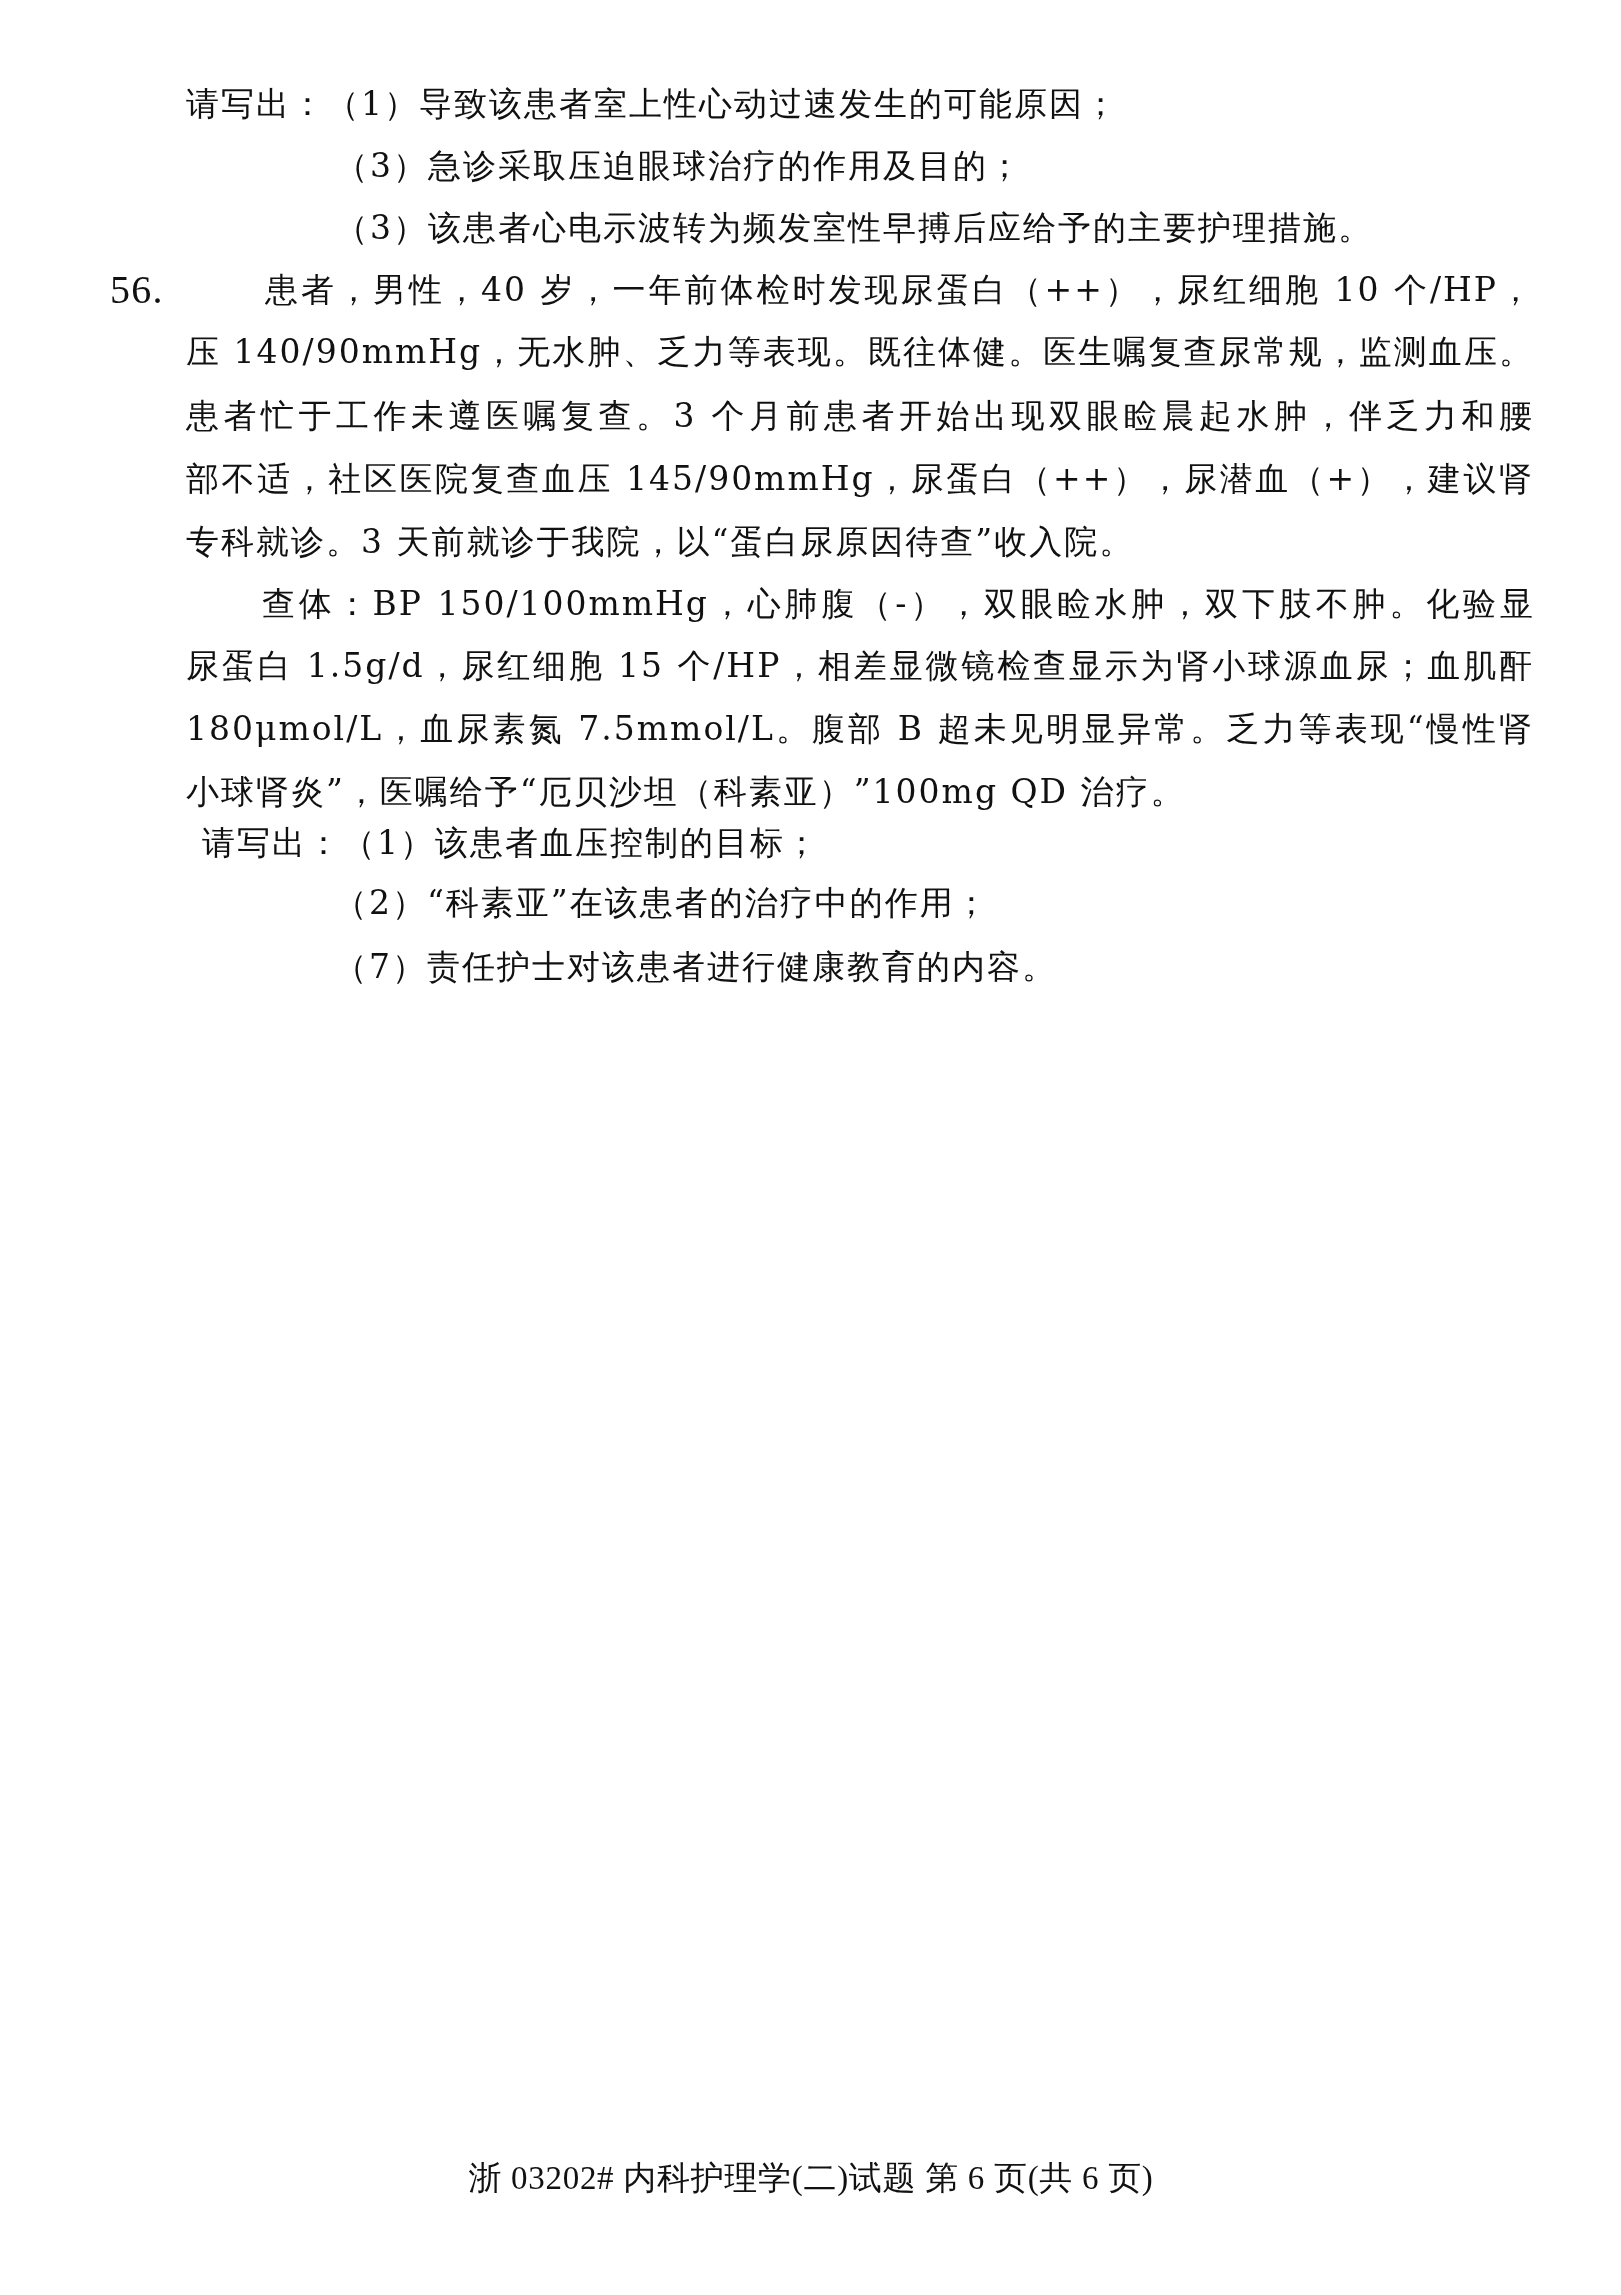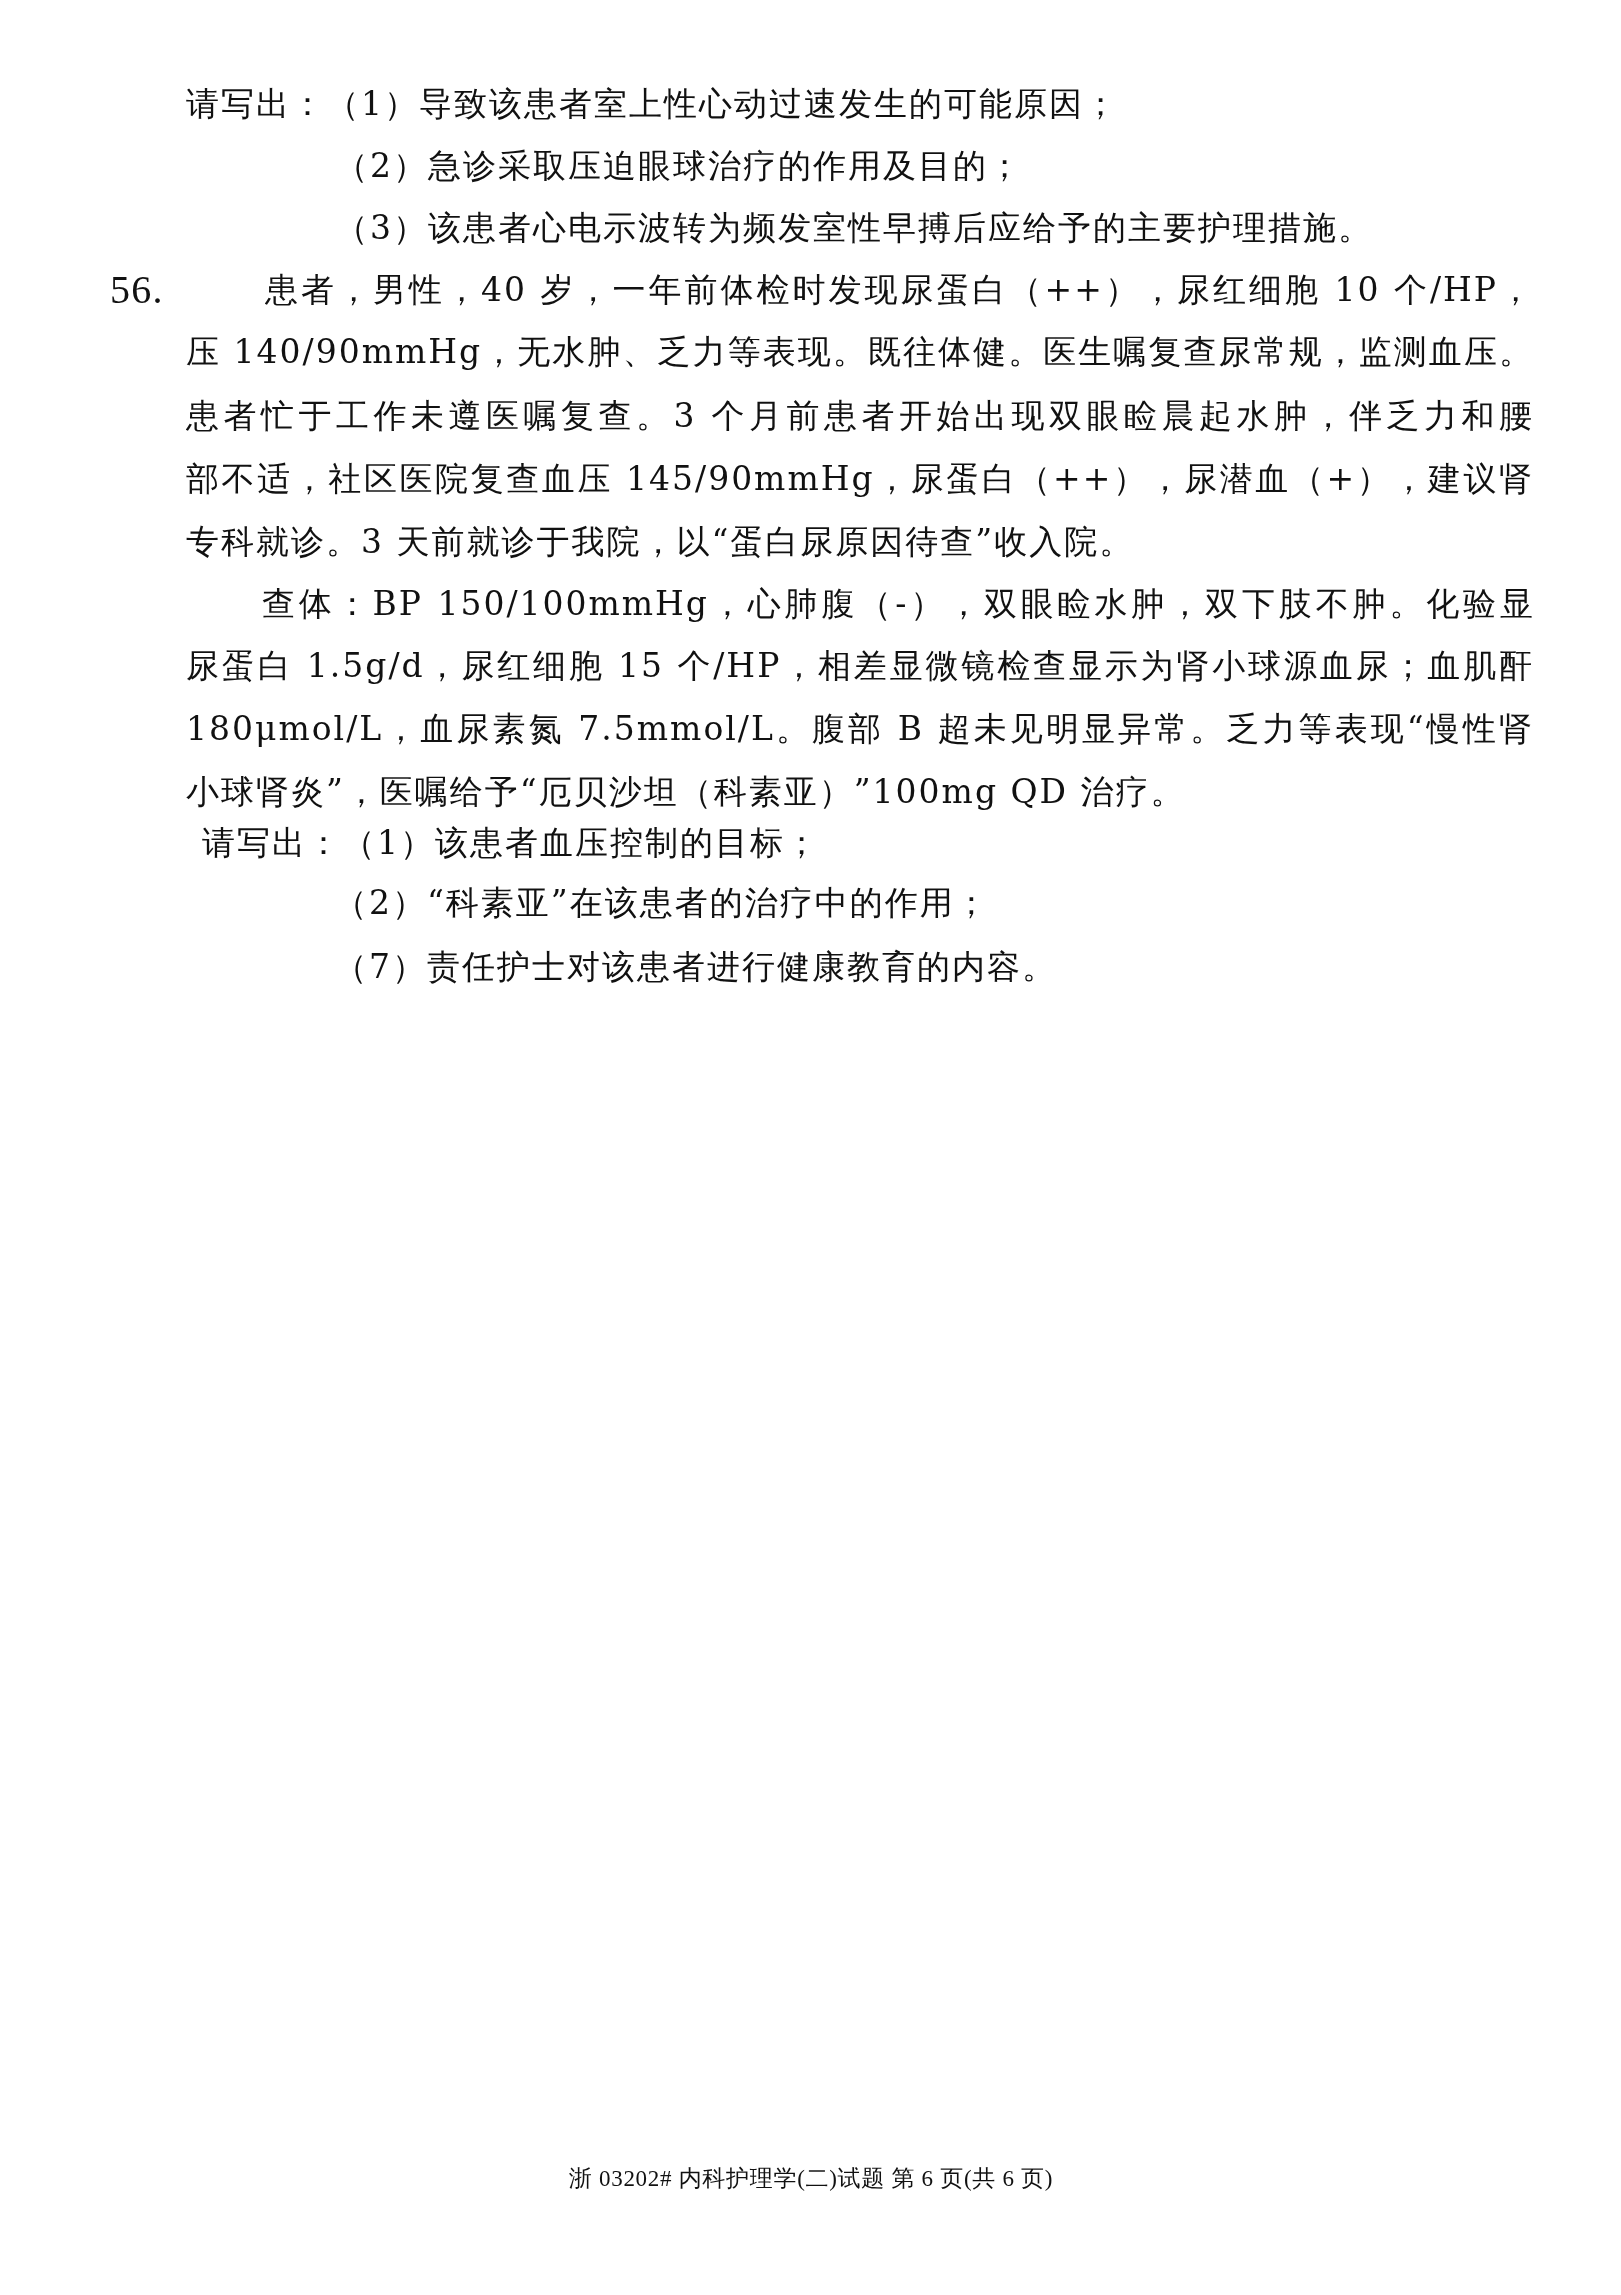--- a/index.html
+++ b/index.html
@@ -42,36 +42,36 @@
       height: 39px;
       font-family: "Liberation Serif", serif;
       letter-spacing: 1.3px;
     }
     .footer {
       position: absolute;
       left: 0;
       width: 1622px;
       top: 2159px;
       text-align: center;
-      font-size: 23px;
+      font-size: 33px;
       line-height: 39px;
       font-family: "Liberation Serif", serif;
       letter-spacing: 0.7px;
     }
   </style>
 </head>
 <body>
 
 <div class="page">
 
   <div class="line" style="left:186px; top:84px;">
     <span>请写出：</span><span>（1）导致该患者室上性心动过速发生的可能原因；</span>
   </div>
   <div class="line" style="left:335px; top:146px;">
-    <span>（2）急诊采取压迫眼球治疗的作用及目的；</span>
+    <span>（3）急诊采取压迫眼球治疗的作用及目的；</span>
   </div>
   <div class="line" style="left:335px; top:208px;">
     <span>（3）该患者心电示波转为频发室性早搏后应给予的主要护理措施。</span>
   </div>
 
   <div class="qnum" style="left:110px; top:270px;">56.</div>
 
   <div class="line just" style="left:265px; top:270px; width:1269px;">患者，男性，40 岁，一年前体检时发现尿蛋白（++），尿红细胞 10 个/HP，血</div>
   <div class="line just" style="left:186px; top:332px; width:1348px;">压 140/90mmHg，无水肿、乏力等表现。既往体健。医生嘱复查尿常规，监测血压。</div>
   <div class="line just" style="left:186px; top:396px; width:1348px;">患者忙于工作未遵医嘱复查。3 个月前患者开始出现双眼睑晨起水肿，伴乏力和腰</div>

